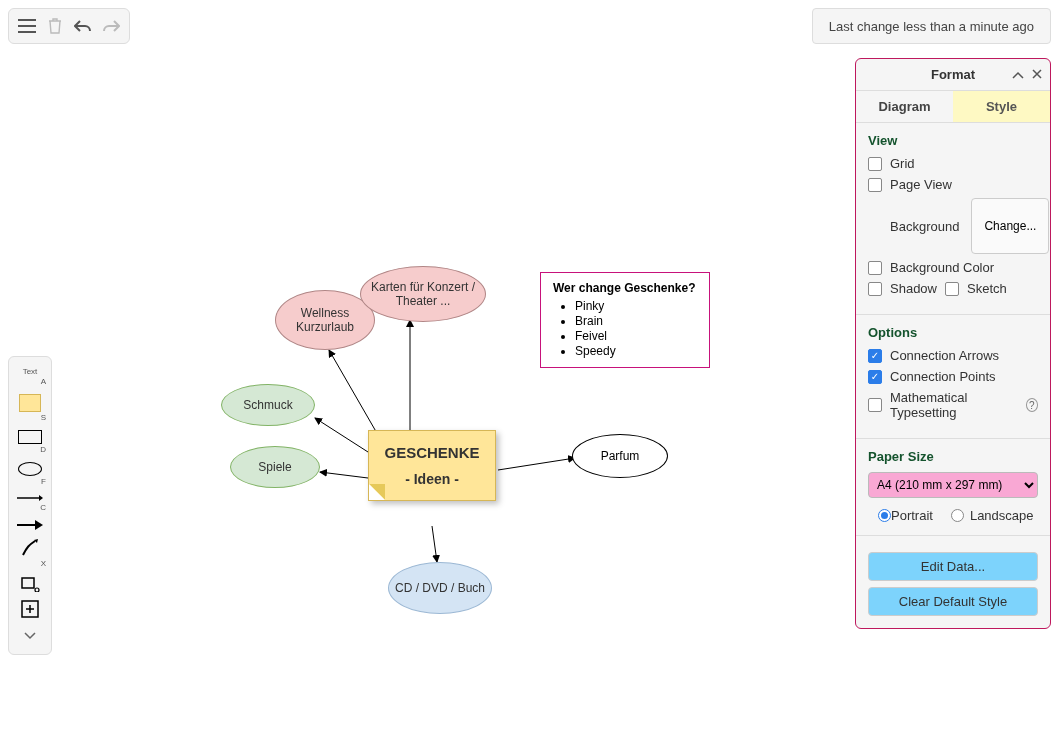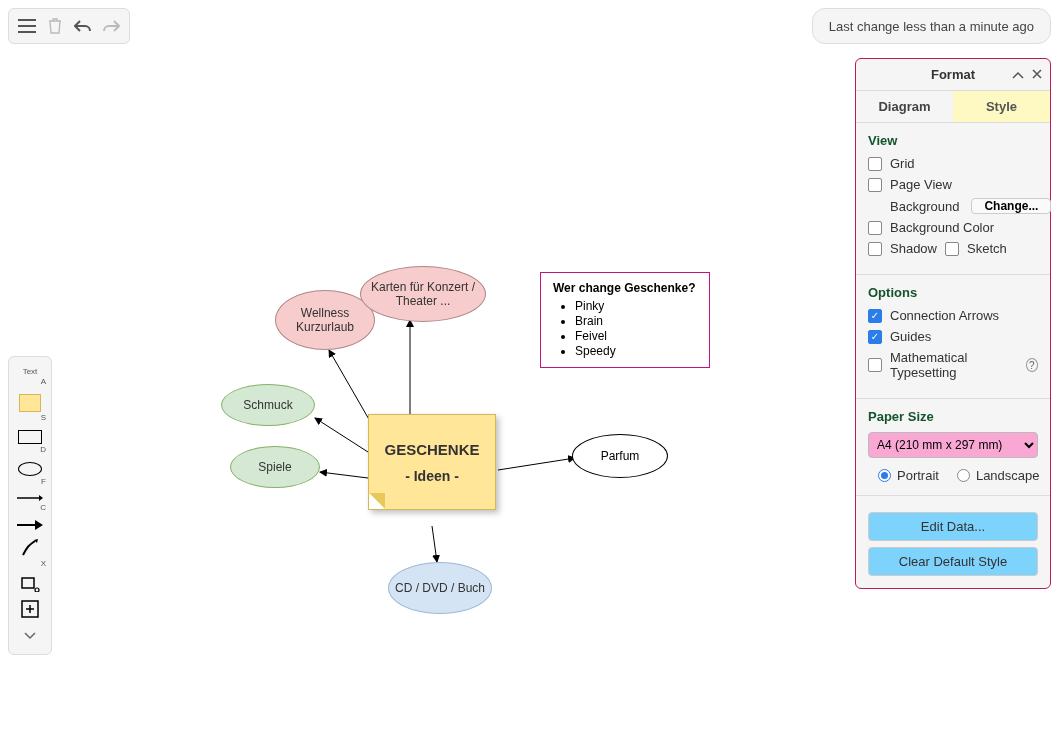--- a/index.html
+++ b/index.html
@@ -3,21 +3,21 @@
 <meta charset="utf-8">
 <style>
 * { box-sizing: border-box; margin: 0; padding: 0; font-family: -apple-system, BlinkMacSystemFont, "Segoe UI", Helvetica, Arial, sans-serif; }
 body { width: 1059px; height: 742px; background: #fff; position: relative; overflow: hidden; }
 
 
 .top-toolbar { position: absolute; top: 8px; left: 8px; height: 36px; background: #f5f5f5; border: 1px solid #ddd; border-radius: 6px; display: flex; align-items: center; padding: 0 4px; }
 .top-toolbar .tbtn { width: 28px; height: 28px; display: flex; align-items: center; justify-content: center; cursor: pointer; color: #555; border-radius: 4px; }
 
 
-.last-change { position: absolute; top: 8px; right: 8px; height: 36px; background: #f5f5f5; border: 1px solid #ddd; border-radius: 13px; display: flex; align-items: center; padding: 0 16px; color: #444; font-size: 13px; }
+.last-change { position: absolute; top: 8px; right: 8px; height: 36px; background: #f5f5f5; border: 1px solid #ddd; border-radius: 4px; display: flex; align-items: center; padding: 0 16px; color: #444; font-size: 13px; }
 
 
 .left-sidebar { position: absolute; top: 356px; left: 8px; width: 44px; background: #f5f5f5; border: 1px solid #ddd; border-radius: 6px; padding: 6px 0; display: flex; flex-direction: column; align-items: center; }
 .left-sidebar .shape-item { width: 40px; display: flex; flex-direction: column; align-items: center; padding: 4px 0; cursor: pointer; }
 .left-sidebar .shape-item .lbl { font-size: 8px; color: #555; align-self: flex-end; margin-right: 4px; margin-top: 1px; }
 .left-sidebar .expand { padding: 4px 0; cursor: pointer; color: #666; }
 
 
 .canvas { position: absolute; top: 0; left: 0; right: 0; bottom: 0; }
 
@@ -50,21 +50,21 @@
 .format-panel .tab { flex: 1; text-align: center; padding: 8px 0; cursor: pointer; font-weight: 600; color: #444; }
 .format-panel .tab.inactive { background: #fef9c3; color: #555; }
 .format-panel .section { padding: 10px 12px 12px; border-bottom: 1px solid #ddd; }
 .format-panel .section:last-child { border-bottom: none; }
 .format-panel .sec-title { font-weight: 600; margin-bottom: 8px; color: #14532d; font-size: 13px; }
 .format-panel .row { display: flex; align-items: center; margin: 6px 0; gap: 8px; }
 .format-panel .chk { width: 14px; height: 14px; border: 1px solid #888; border-radius: 2px; background:#fff; cursor: pointer; flex-shrink: 0; display: flex; align-items: center; justify-content: center; }
 .format-panel .chk.checked { background: #2b7de9; border-color: #2b7de9; }
 .format-panel .chk.checked::after { content: "✓"; color: #fff; font-size: 10px; line-height: 1; }
 .format-panel .indent { margin-left: 22px; display:flex; align-items:center; gap:12px;}
-.format-panel .btn { background: #fafafa; border: 1px solid #ccc; border-radius: 4px; padding: 0 12px; cursor: pointer; font-size: 12px; font-weight: bold; }
+.format-panel .btn { background: #fafafa; border: 1px solid #ccc; border-radius: 4px; padding: 20px 12px; cursor: pointer; font-size: 12px; }
 .format-panel .help { width: 14px; height: 14px; border-radius: 50%; border: 1px solid #999; font-size: 10px; display: flex; align-items: center; justify-content: center; color: #666; margin-left: auto; }
 .format-panel select { width: 100%; padding: 4px; border: 1px solid #bbb; border-radius: 4px; background: #f9a8d4; font-size: 12px; }
 .format-panel .radio-row { display: flex; gap: 18px; margin-top: 10px; align-items: center; margin-left:10px;}
 .format-panel .radio { width: 13px; height: 13px; border-radius: 50%; border: 1px solid #888; background:#fff; cursor: pointer; display: flex; align-items: center; justify-content: center; }
 .format-panel .radio.checked { border-color: #2b7de9; }
 .format-panel .radio.checked::after { content: ""; width: 7px; height: 7px; background: #2b7de9; border-radius: 50%; }
 .format-panel .wide-btn { width: 100%; text-align: center; padding: 6px 0; border: 1px solid #ccc; border-radius: 4px; background: #7dd3fc; cursor: pointer; margin-top: 6px; font-size: 13px; }
 .twocol{display:flex; gap:28px;}
 </style>
 </head>
@@ -179,21 +179,21 @@
 <div class="ellipse green" style="left:230px;top:446px;width:90px;height:42px;">
   <span>Spiele</span>
 </div>
 <div class="ellipse blue" style="left:388px;top:562px;width:104px;height:52px;">
   <span>CD / DVD / Buch</span>
 </div>
 <div class="ellipse plain" style="left:572px;top:434px;width:96px;height:44px;">
   <span>Parfum</span>
 </div>
 
-<div class="sticky" style="left:368px;top:414px;width:128px;height:96px;">
+<div class="sticky" style="left:368px;top:430px;width:128px;height:71px;">
   <span class="title">GESCHENKE</span>
   <span class="sub">- Ideen -</span>
   <div class="corner"></div>
   <div class="corner2"></div>
 </div>
 
 <div class="textbox" style="left:540px;top:272px;width:170px;">
   <div class="hdr">Wer change Geschenke?</div>
   <ul>
     <li>Pinky</li>
@@ -251,36 +251,36 @@
   </div>
 
   <div class="section">
     <div class="sec-title">Options</div>
     <div class="row">
         <div class="chk checked"></div>
         <span>Connection Arrows</span>
       </div>
     <div class="row">
         <div class="chk checked"></div>
-        <span>Guides</span>
+        <span>Connection Points</span>
       </div>
     <div class="row">
         <div class="chk"></div>
         <span>Mathematical Typesetting</span>
         <div class="help">?</div>
       </div>
   </div>
 
   <div class="section">
     <div class="sec-title">Paper Size</div>
     <select>
       <option>A4 (210 mm x 297 mm)</option>
     </select>
     <div class="radio-row">
-      <div style="display:flex;align-items:center;gap:6px;">
+      <div style="display:flex;align-items:center;gap:0;">
           <div class="radio checked"></div>
           <span>Portrait</span>
         </div>
       <div style="display:flex;align-items:center;gap:6px;">
           <div class="radio"></div>
           <span>Landscape</span>
         </div>
     </div>
   </div>
 

